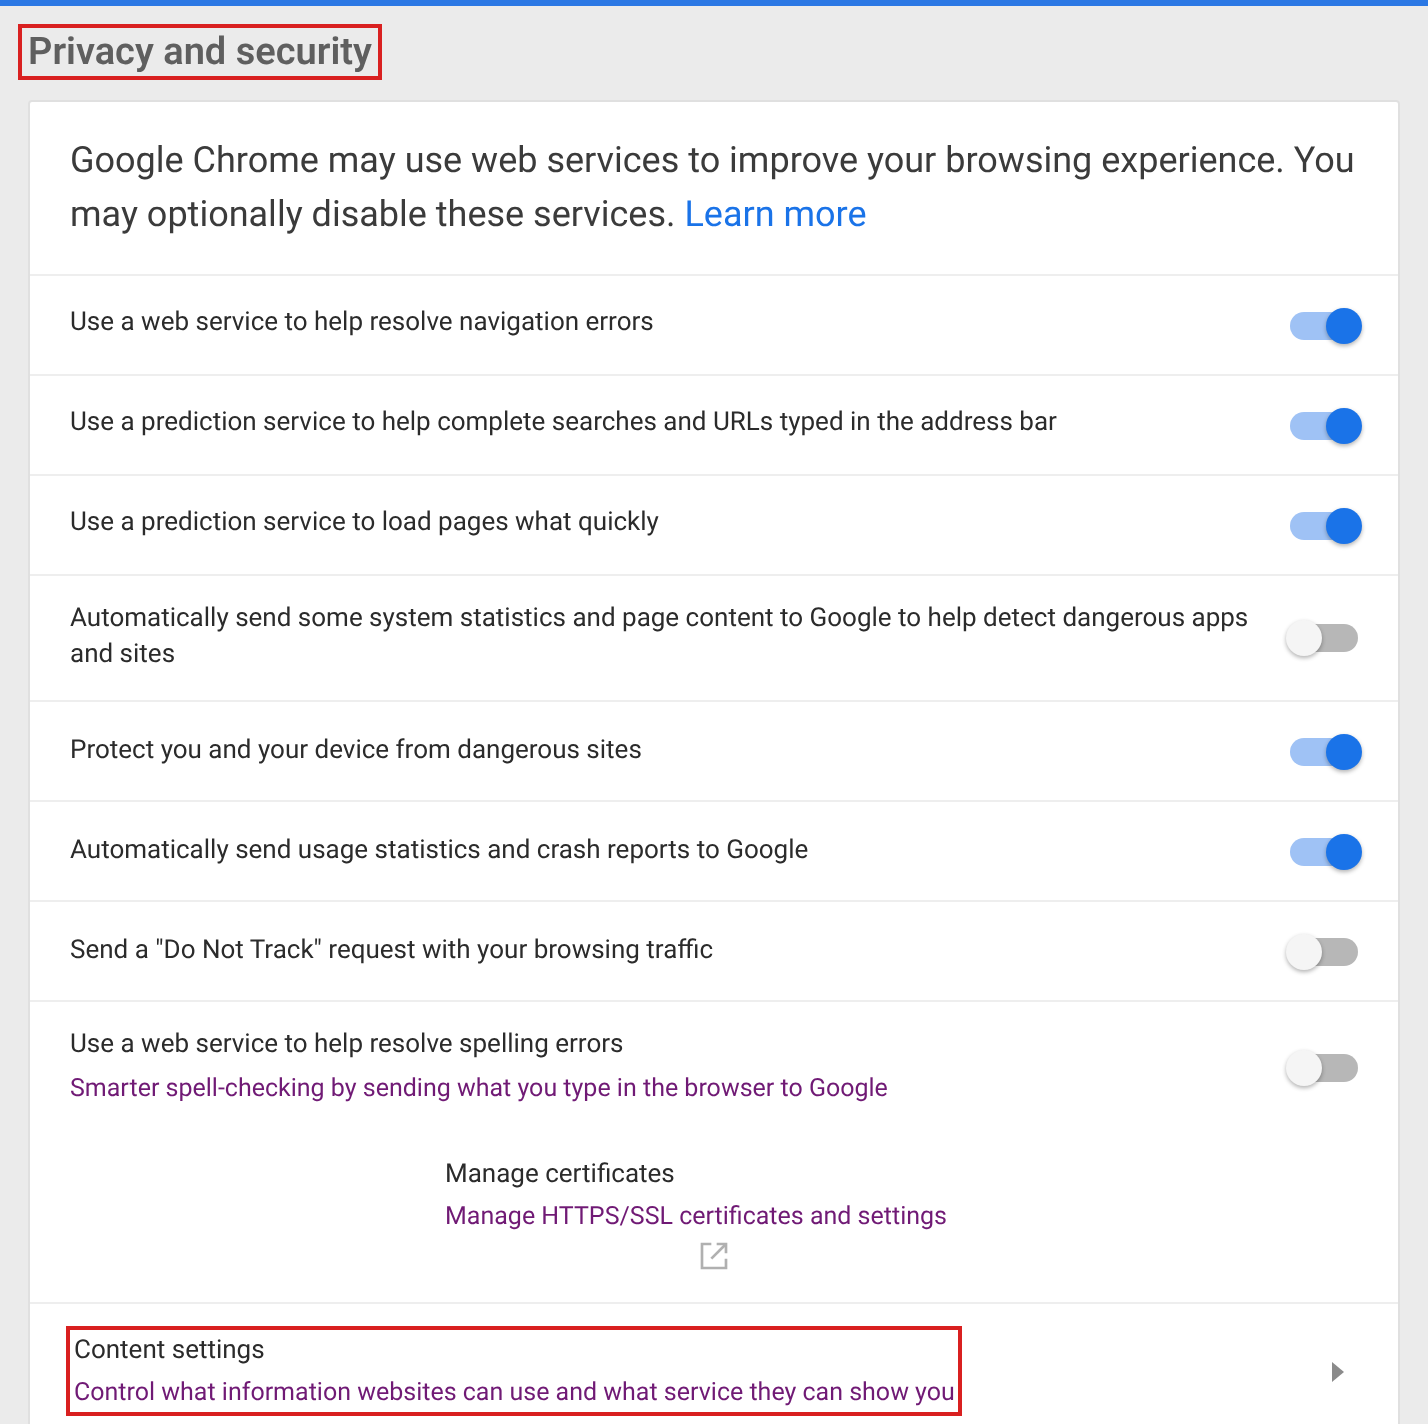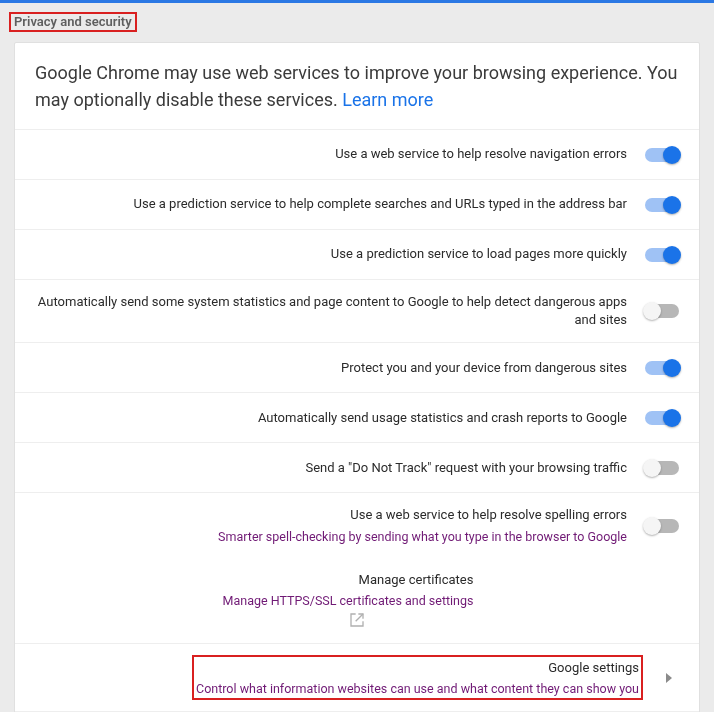--- a/index.html
+++ b/index.html
@@ -9,21 +9,21 @@
       width: 714px;
       height: 712px;
       overflow: hidden;
     }
     .top-border {
       height: 3px;
       background: #2b78e4;
     }
     .section-title {
       padding: 9px 12px 10px 12px;
-      font-size: 13px;
+      font-size: 19px;
       color: #5f5f5f;
       font-weight: 600;
     }
     .hl-title {
       border: 2px solid #d92020;
       display: inline-block;
       padding: 0 3px 1px 3px;
       margin-left: -3px;
     }
     .panel {
@@ -41,21 +41,21 @@
     }
     .intro a { color: #1a73e8; text-decoration: none; cursor: pointer; }
     .row {
       display: flex;
       align-items: center;
       padding: 13px 20px;
       border-bottom: 1px solid #eee;
       min-height: 50px;
     }
     .row:last-child { border-bottom: none; }
-    .row-text { flex: 1; padding-right: 18px; text-align: right; }
+    .row-text { flex: 1; padding-right: 18px; }
     .row-title {
       font-size: 13px;
       color: #2b2b2b;
       line-height: 1.4;
     }
     .row-sub {
       font-size: 12.5px;
       color: #701a75;
       line-height: 1.4;
       margin-top: 3px;
@@ -131,21 +131,21 @@
       <div class="row">
         <div class="row-text">
           <div class="row-title">Use a prediction service to help complete searches and URLs typed in the address bar</div>
         </div>
         <div class="toggle on">
           <div class="knob"></div>
         </div>
       </div>
       <div class="row">
         <div class="row-text">
-          <div class="row-title">Use a prediction service to load pages more quickly</div>
+          <div class="row-title">Use a prediction service to load pages what quickly</div>
         </div>
         <div class="toggle on">
           <div class="knob"></div>
         </div>
       </div>
       <div class="row">
         <div class="row-text">
           <div class="row-title">Automatically send some system statistics and page content to Google to help detect dangerous apps and sites</div>
         </div>
         <div class="toggle off">
@@ -195,21 +195,21 @@
         </div>
         <div class="ic">
           <svg width="16" height="16" viewBox="0 0 24 24" fill="none" stroke="#b0b0b0" stroke-width="2">
             <path d="M14 3h7v7"></path>
             <path d="M10 14L21 3"></path>
             <path d="M21 14v7H3V3h7"></path>
           </svg>
         </div>
       </div>
       <div class="row" style="cursor: pointer;">
-        <div class="row-text"><span class="hl-row"><div class="row-title">Google settings</div><div class="row-sub">Control what information websites can use and what content they can show you</div></span></div>
+        <div class="row-text"><span class="hl-row"><div class="row-title">Content settings</div><div class="row-sub">Control what information websites can use and what service they can show you</div></span></div>
         <div class="ic">
           <div class="chev"></div>
         </div>
       </div>
       <div class="row" style="cursor: pointer;">
         <div class="row-text">
           <div class="row-title">Clear browsing data</div>
           <div class="row-sub">Clear history, cookies, cache, and more</div>
         </div>
         <div class="ic">

